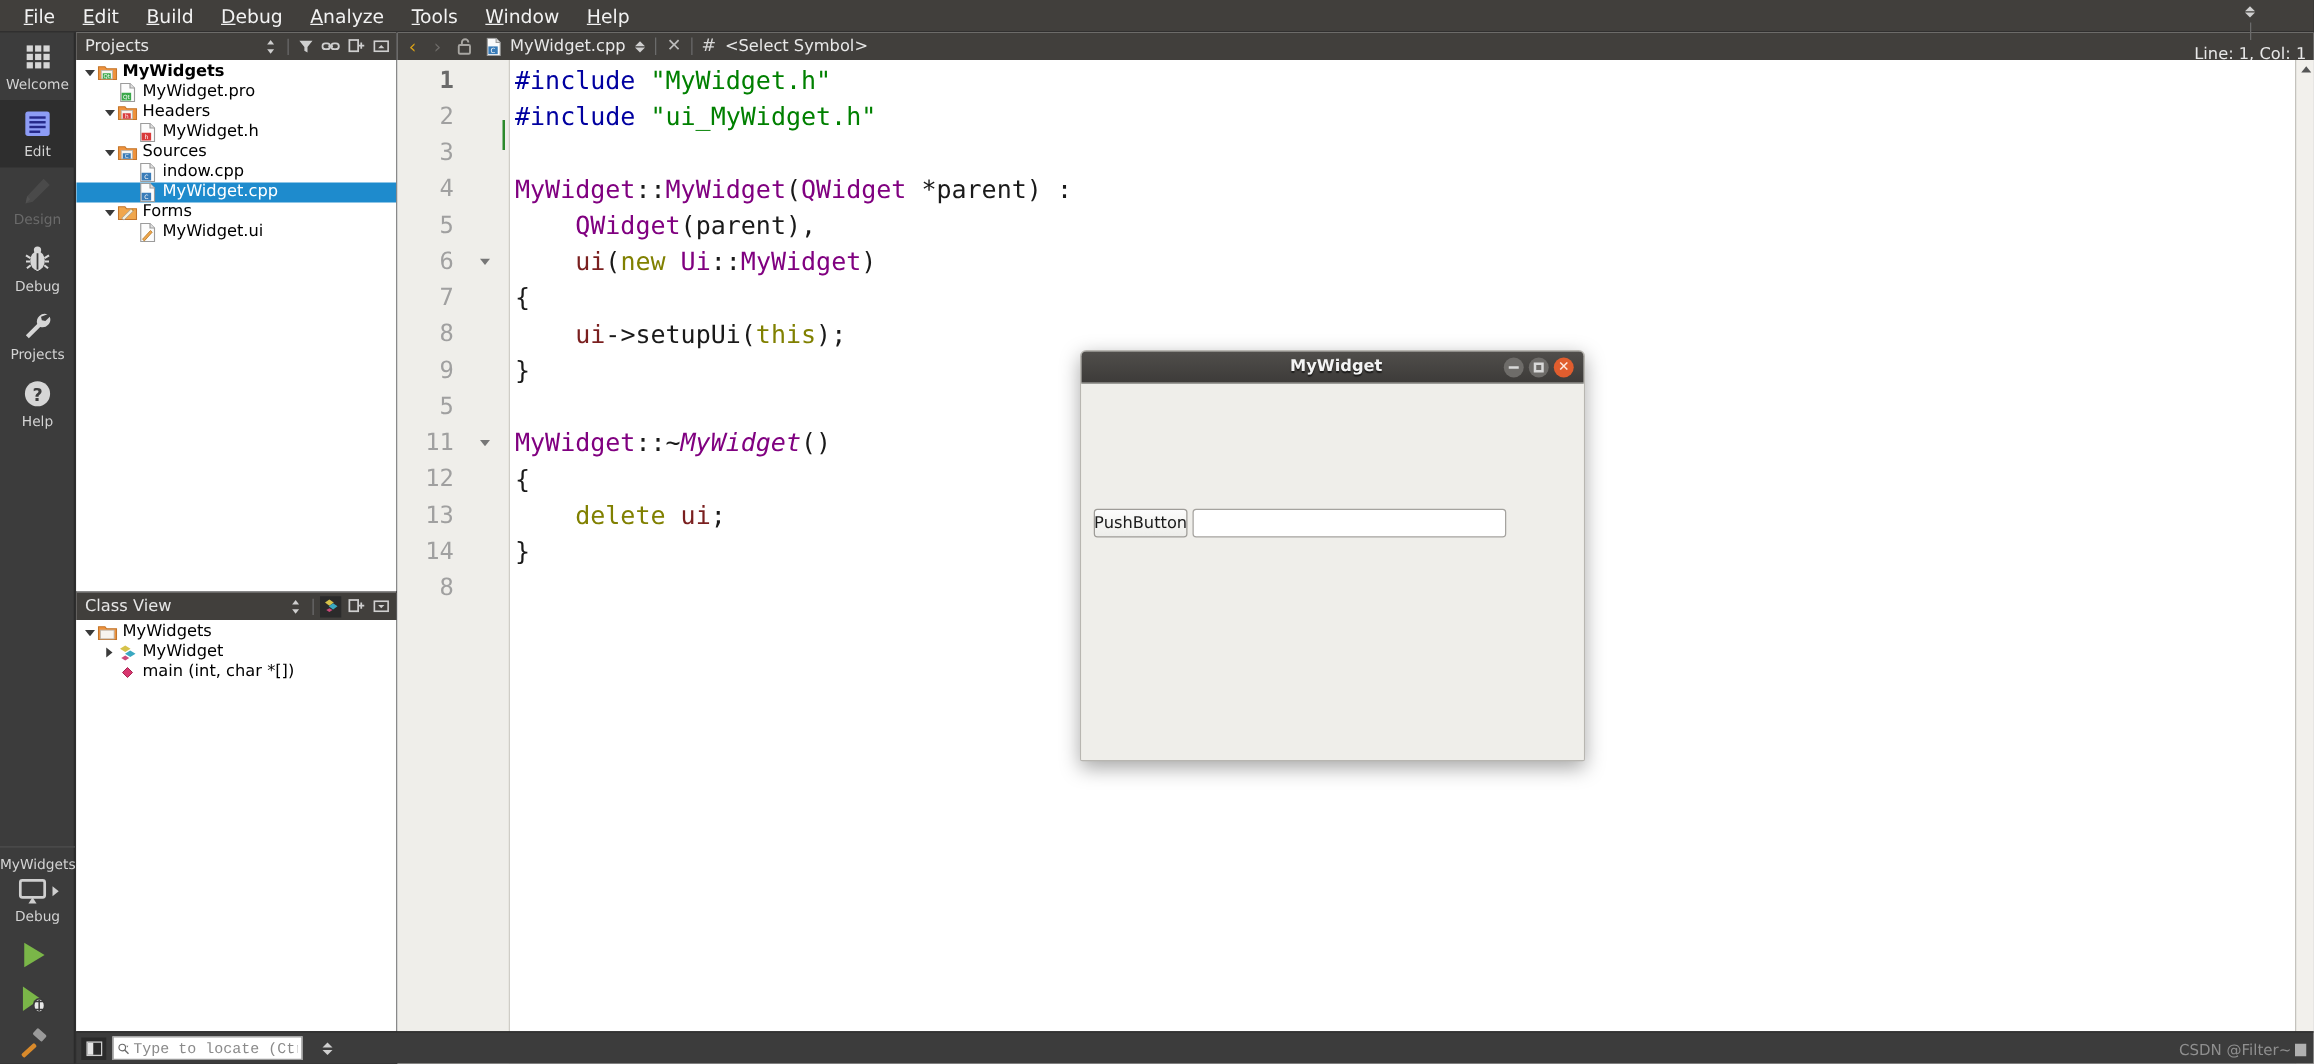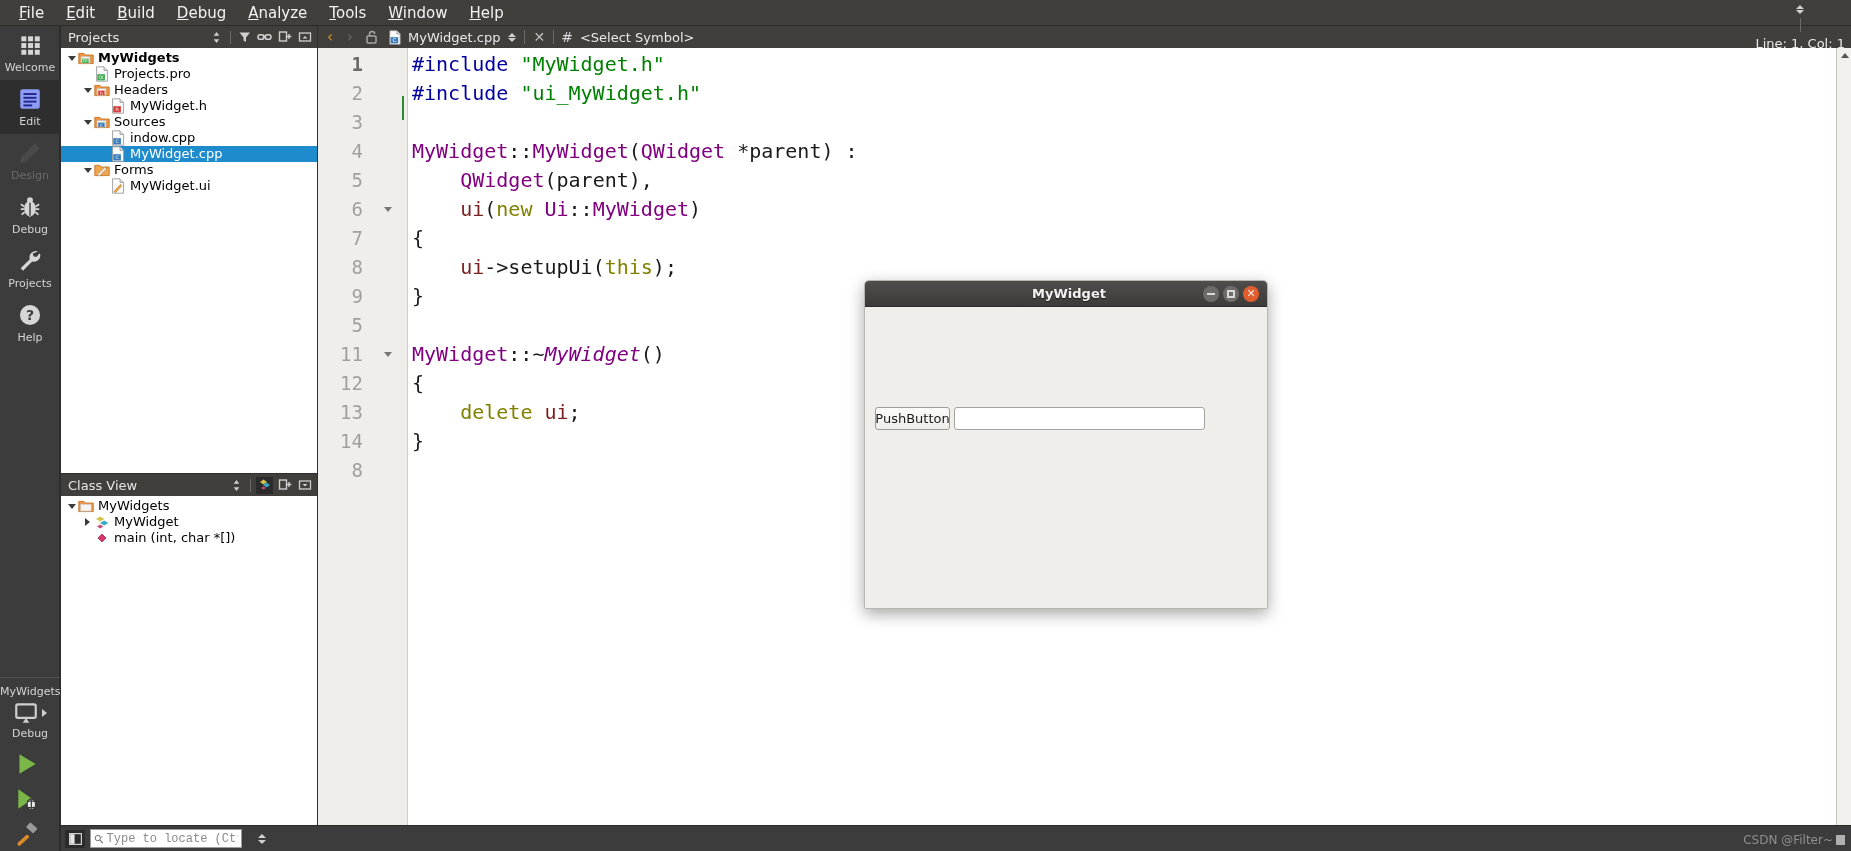--- a/index.html
+++ b/index.html
@@ -499,21 +499,21 @@
         <div class="tree-row" style="padding-left: 20px;">
           <span class="arrow"></span>
           <span style="width: 16px; height: 16px; flex: 0 0 16px; margin-right: 4px; display: block;">
             <svg class="ticon" viewBox="0 0 14 16">
               <path d="M1.6 0.8 H9 L12.6 4.4 V15.2 H1.6 Z" fill="#fcfcfc" stroke="#9b9b9b" stroke-width="0.9"></path>
               <path d="M9 0.8 V4.4 H12.6" fill="#e0e0e0" stroke="#9b9b9b" stroke-width="0.9"></path>
               <rect x="2.3" y="8.2" width="7.6" height="6.2" fill="#3aa84a"></rect>
               <text x="6.1" y="13.4" font-size="4.6" fill="#fff" text-anchor="middle" font-family="DejaVu Sans, sans-serif">Qt</text>
             </svg>
           </span>
-          <span class="tlabel">Projects.pro</span>
+          <span class="tlabel">MyWidget.pro</span>
         </div>
         <div class="tree-row" style="padding-left: 20px;">
           <span class="arrow">
             <i class="arrow-down"></i>
           </span>
           <span style="width: 16px; height: 16px; flex: 0 0 16px; margin-right: 4px; display: block;">
             <svg class="ticon" viewBox="0 0 16 16">
               <path d="M0.8 3.4 H6 L7.2 5 H15.2 V13.6 H0.8 Z" fill="#f0933c" stroke="#c4752b" stroke-width="0.9"></path>
               <rect x="3" y="6.3" width="9" height="6.8" fill="#f7f4ef" stroke="#b9b4ac" stroke-width="0.7"></rect>
               <rect x="4.2" y="8.6" width="6.4" height="4.4" fill="#d93b3b"></rect>

